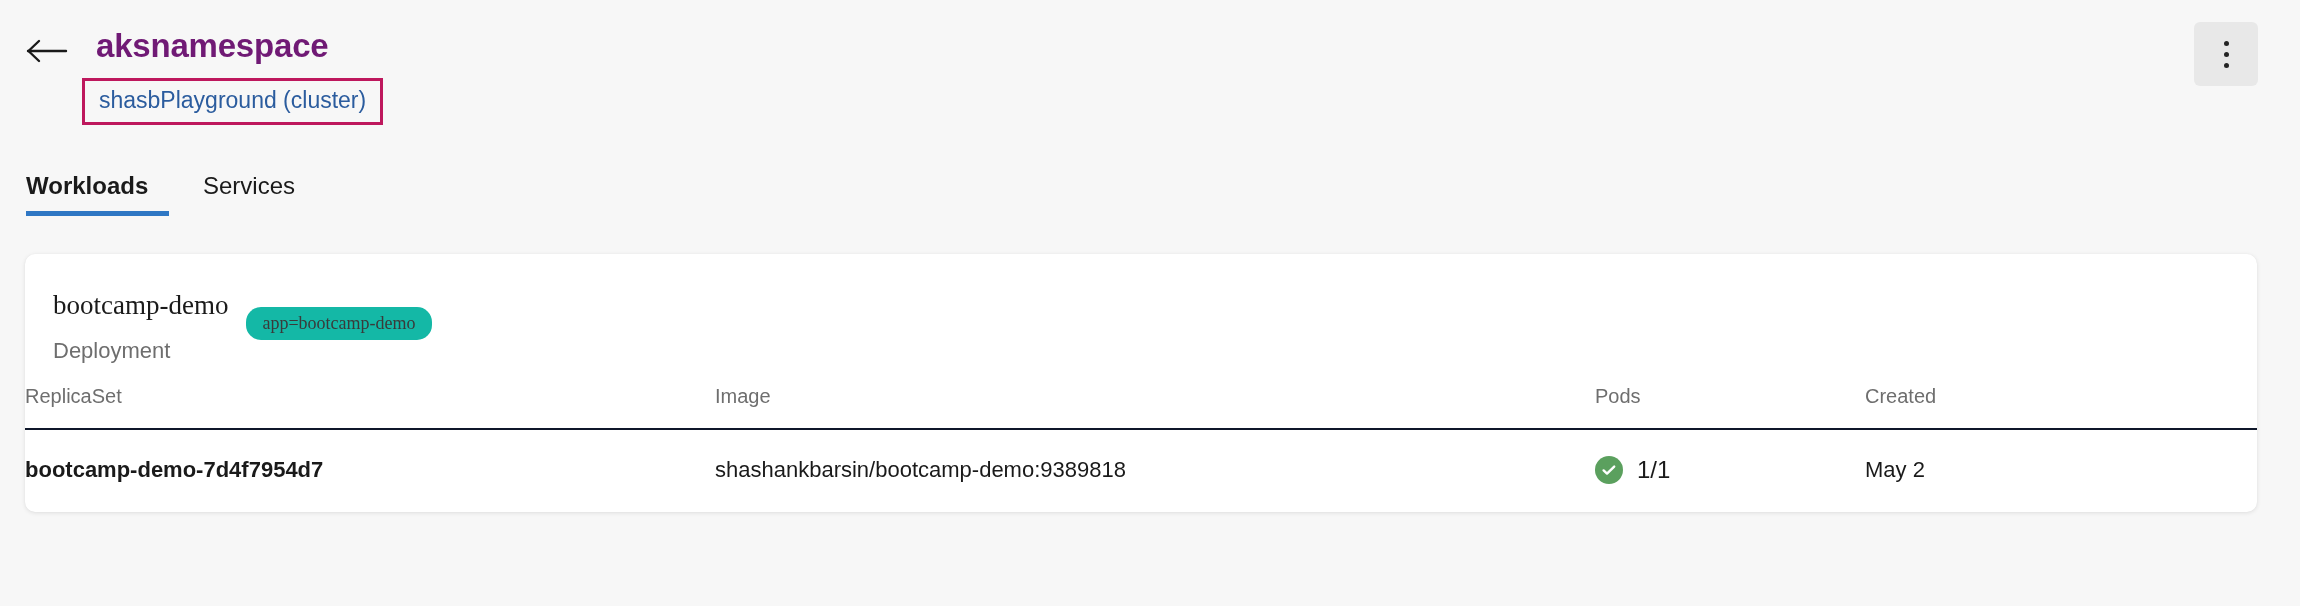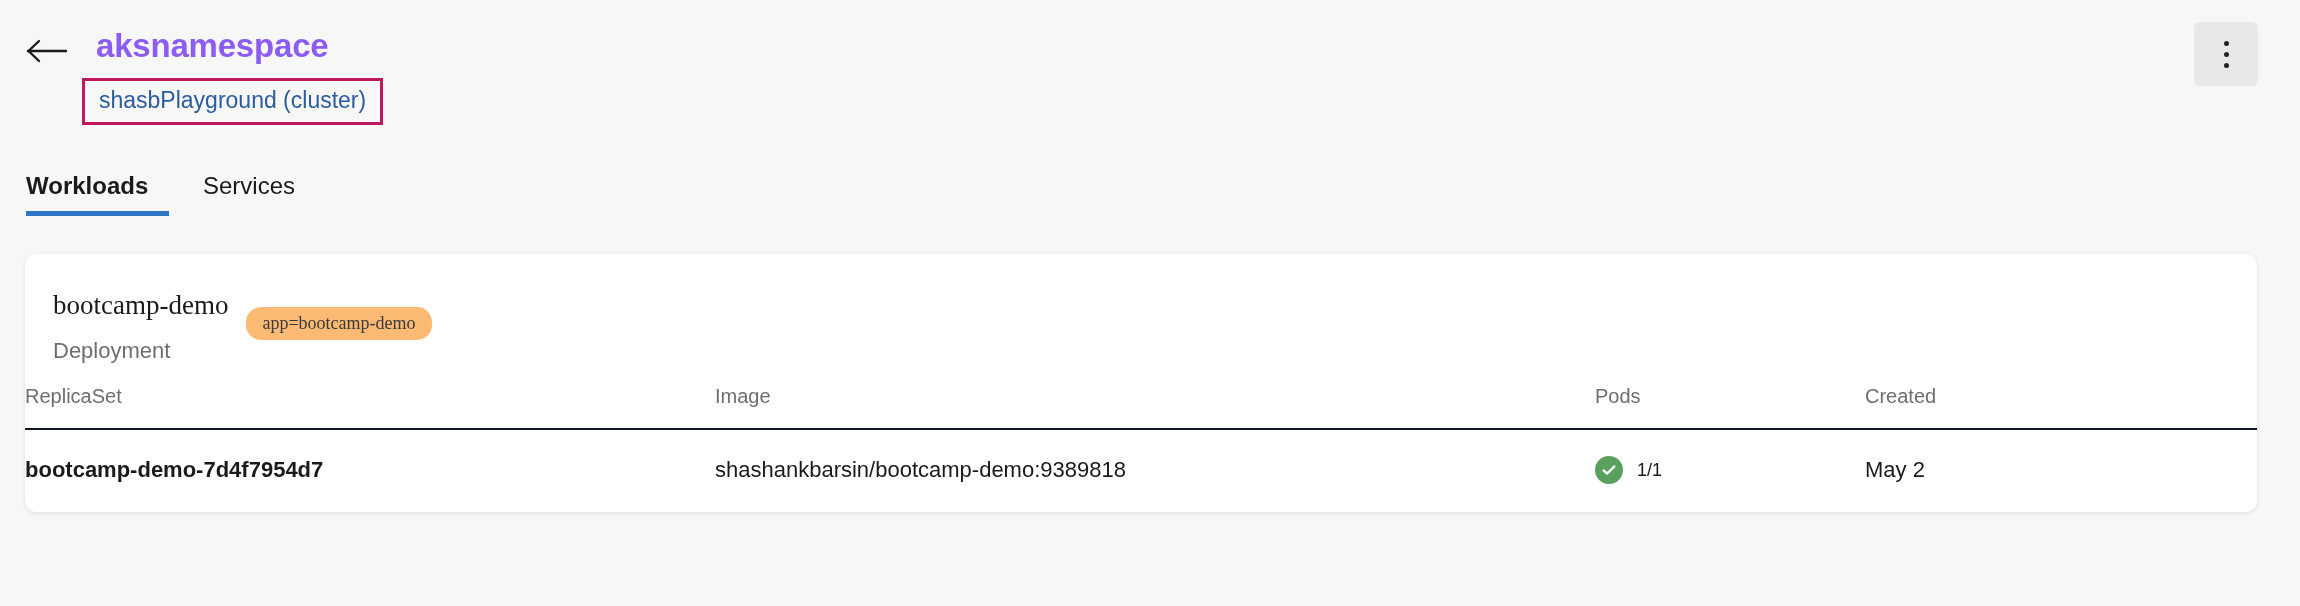--- a/index.html
+++ b/index.html
@@ -33,21 +33,21 @@
     display: block;
   }
   .title-block {
     position: absolute;
     left: 96px;
     top: 26px;
   }
   .page-title {
     font-size: 33px;
     font-weight: bold;
-    color: #8b5cf6;
+    color: #701a75;
     letter-spacing: -0.2px;
     line-height: 40px;
     margin: 0;
     white-space: nowrap;
   }
   .cluster-link-wrap {
     position: absolute;
     left: 82px;
     top: 78px;
     border: 3px solid #be185d;
@@ -156,21 +156,21 @@
     font-family: Liberation Serif, serif;
   }
   .workload-name {
     font-size: 27px;
     color: #1a1a1a;
     line-height: 34px;
     white-space: nowrap;
   }
   .label-pill {
     margin-left: 18px;
-    background: #fdba74;
+    background: #14b8a6;
     color: #3a3a3a;
     border-radius: 15px;
     font-size: 18px;
     padding: 6px 16px 7px 16px;
     line-height: 20px;
     white-space: nowrap;
     cursor: pointer;
     margin-top: 37px;
   }
   .workload-kind {
@@ -220,21 +220,21 @@
     width: 28px;
     height: 28px;
     border-radius: 50%;
     background: #5ba05e;
     display: flex;
     align-items: center;
     justify-content: center;
     flex: 0 0 auto;
   }
   .status-check svg { display: block; }
-  .pods-count { font-size: 18px; color: #1a1a1a; }
+  .pods-count { font-size: 24px; color: #1a1a1a; }
   .rs-row { cursor: pointer; }
 </style>
 </head>
 <body>
 
 <div class="page-header">
 
   <svg class="back-arrow" viewBox="0 0 42 26" fill="none" xmlns="http://www.w3.org/2000/svg">
     <path d="M2 13 H40" stroke="#1a1a1a" stroke-width="2.4" stroke-linecap="round"></path>
     <path d="M13 3 L2.5 13 L13 23" stroke="#1a1a1a" stroke-width="2.4" stroke-linecap="round" stroke-linejoin="round" fill="none"></path>

